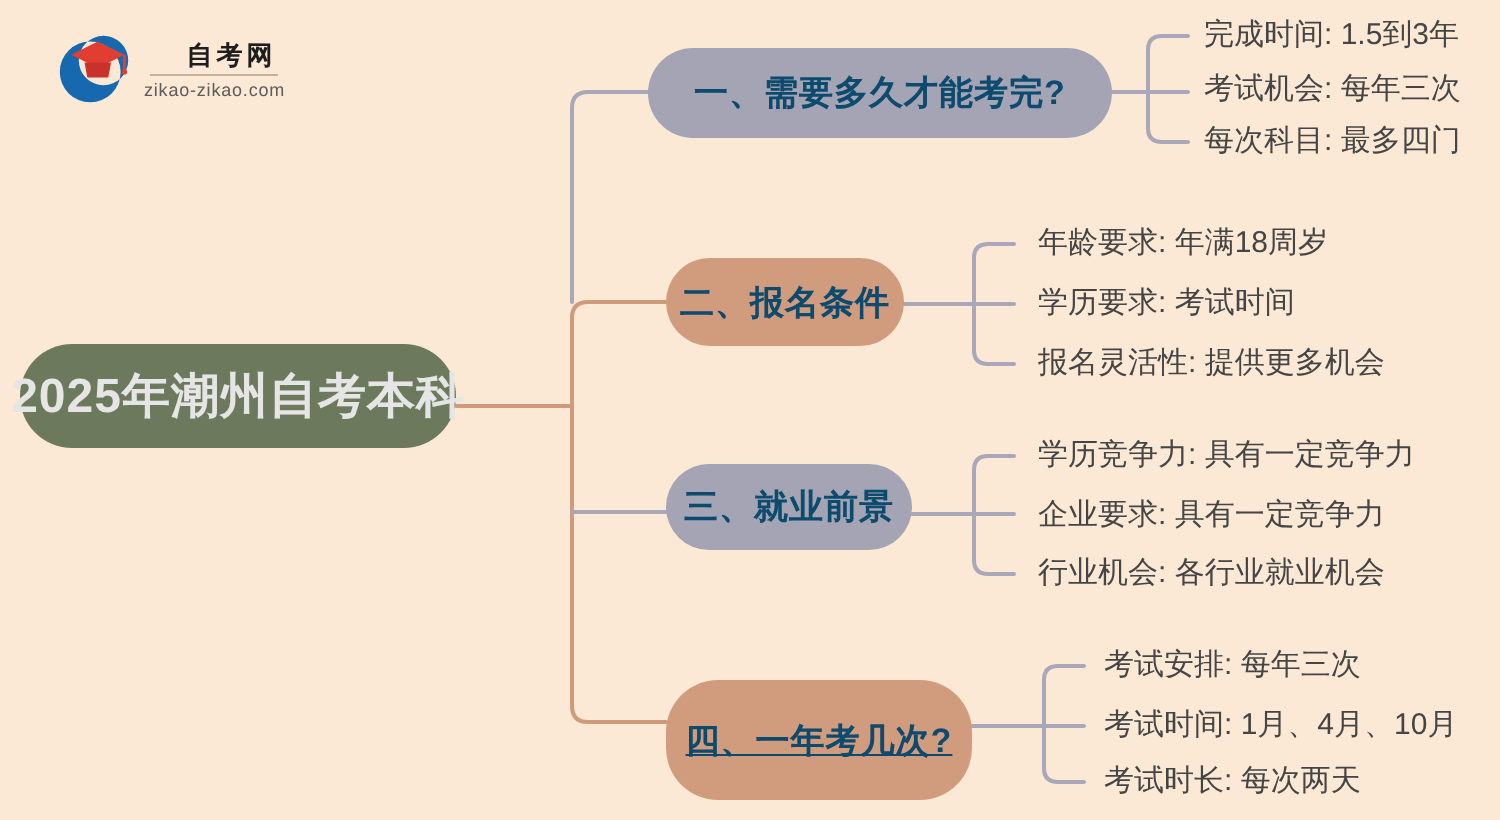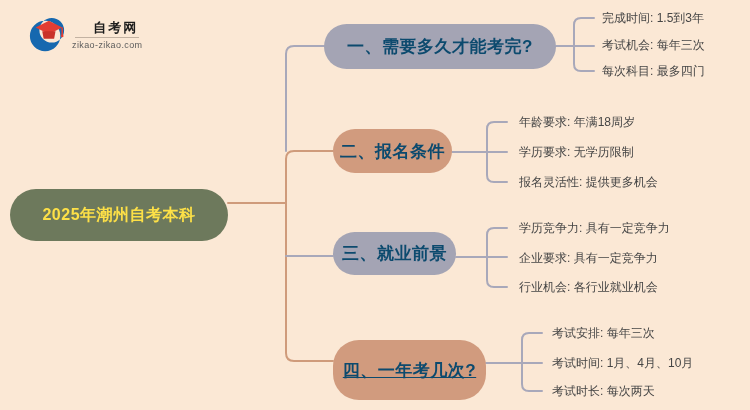--- a/index.html
+++ b/index.html
@@ -19,33 +19,33 @@
   .logo-url{font-size:9px;color:#5c5c5c;letter-spacing:0.4px;}
   
   .wires{position:absolute;left:0;top:0;width:750px;height:410px;}
   
   .pill{
     position:absolute;display:flex;align-items:center;justify-content:center;
     border-radius:26px;font-weight:bold;color:#0c4a6e;
     font-size:17px;letter-spacing:0.5px;white-space:nowrap;
   }
   .root-pill{
-    left:10px;top:189px;width:218px;height:52px;
-    background:#6d795c;color:#fde047;font-size:16px;border-radius:28px;
+    left:10px;top:172px;width:218px;height:52px;
+    background:#6d795c;color:#e5e5e5;font-size:24px;border-radius:28px;
   }
   .pill-gray{background:#a4a4b4;}
   .pill-salmon{background:#d19b7e;}
   .b1{left:324px;top:24px;width:232px;height:45px;}
   .b2{left:333px;top:129px;width:119px;height:44px;}
   .b3{left:333px;top:232px;width:123px;height:43px;}
   .b4{left:333px;top:340px;width:153px;height:60px;text-decoration:underline;}
   
   .leaf{
     position:absolute;height:22px;line-height:22px;
-    font-size:12px;color:#454545;white-space:nowrap;
+    font-size:15px;color:#454545;white-space:nowrap;
   }
   .g1 .leaf{left:602px;}
   .l1a{top:7px;}  .l1b{top:34px;}  .l1c{top:60px;}
   .g2 .leaf{left:519px;}
   .l2a{top:111px;}.l2b{top:141px;}.l2c{top:171px;}
   .g3 .leaf{left:519px;}
   .l3a{top:217px;}.l3b{top:247px;}.l3c{top:276px;}
   .g4 .leaf{left:552px;}
   .l4a{top:322px;}.l4b{top:352px;}.l4c{top:380px;}
 </style>
@@ -101,21 +101,21 @@
   <div class="pill pill-salmon b4">四、一年考几次?</div>
 
   <div class="g1">
     <div class="leaf l1a">完成时间: 1.5到3年</div>
     <div class="leaf l1b">考试机会: 每年三次</div>
     <div class="leaf l1c">每次科目: 最多四门</div>
   </div>
 
   <div class="g2">
     <div class="leaf l2a">年龄要求: 年满18周岁</div>
-    <div class="leaf l2b">学历要求: 无学历限制</div>
+    <div class="leaf l2b">学历要求: 考试时间</div>
     <div class="leaf l2c">报名灵活性: 提供更多机会</div>
   </div>
 
   <div class="g3">
     <div class="leaf l3a">学历竞争力: 具有一定竞争力</div>
     <div class="leaf l3b">企业要求: 具有一定竞争力</div>
     <div class="leaf l3c">行业机会: 各行业就业机会</div>
   </div>
 
   <div class="g4">

